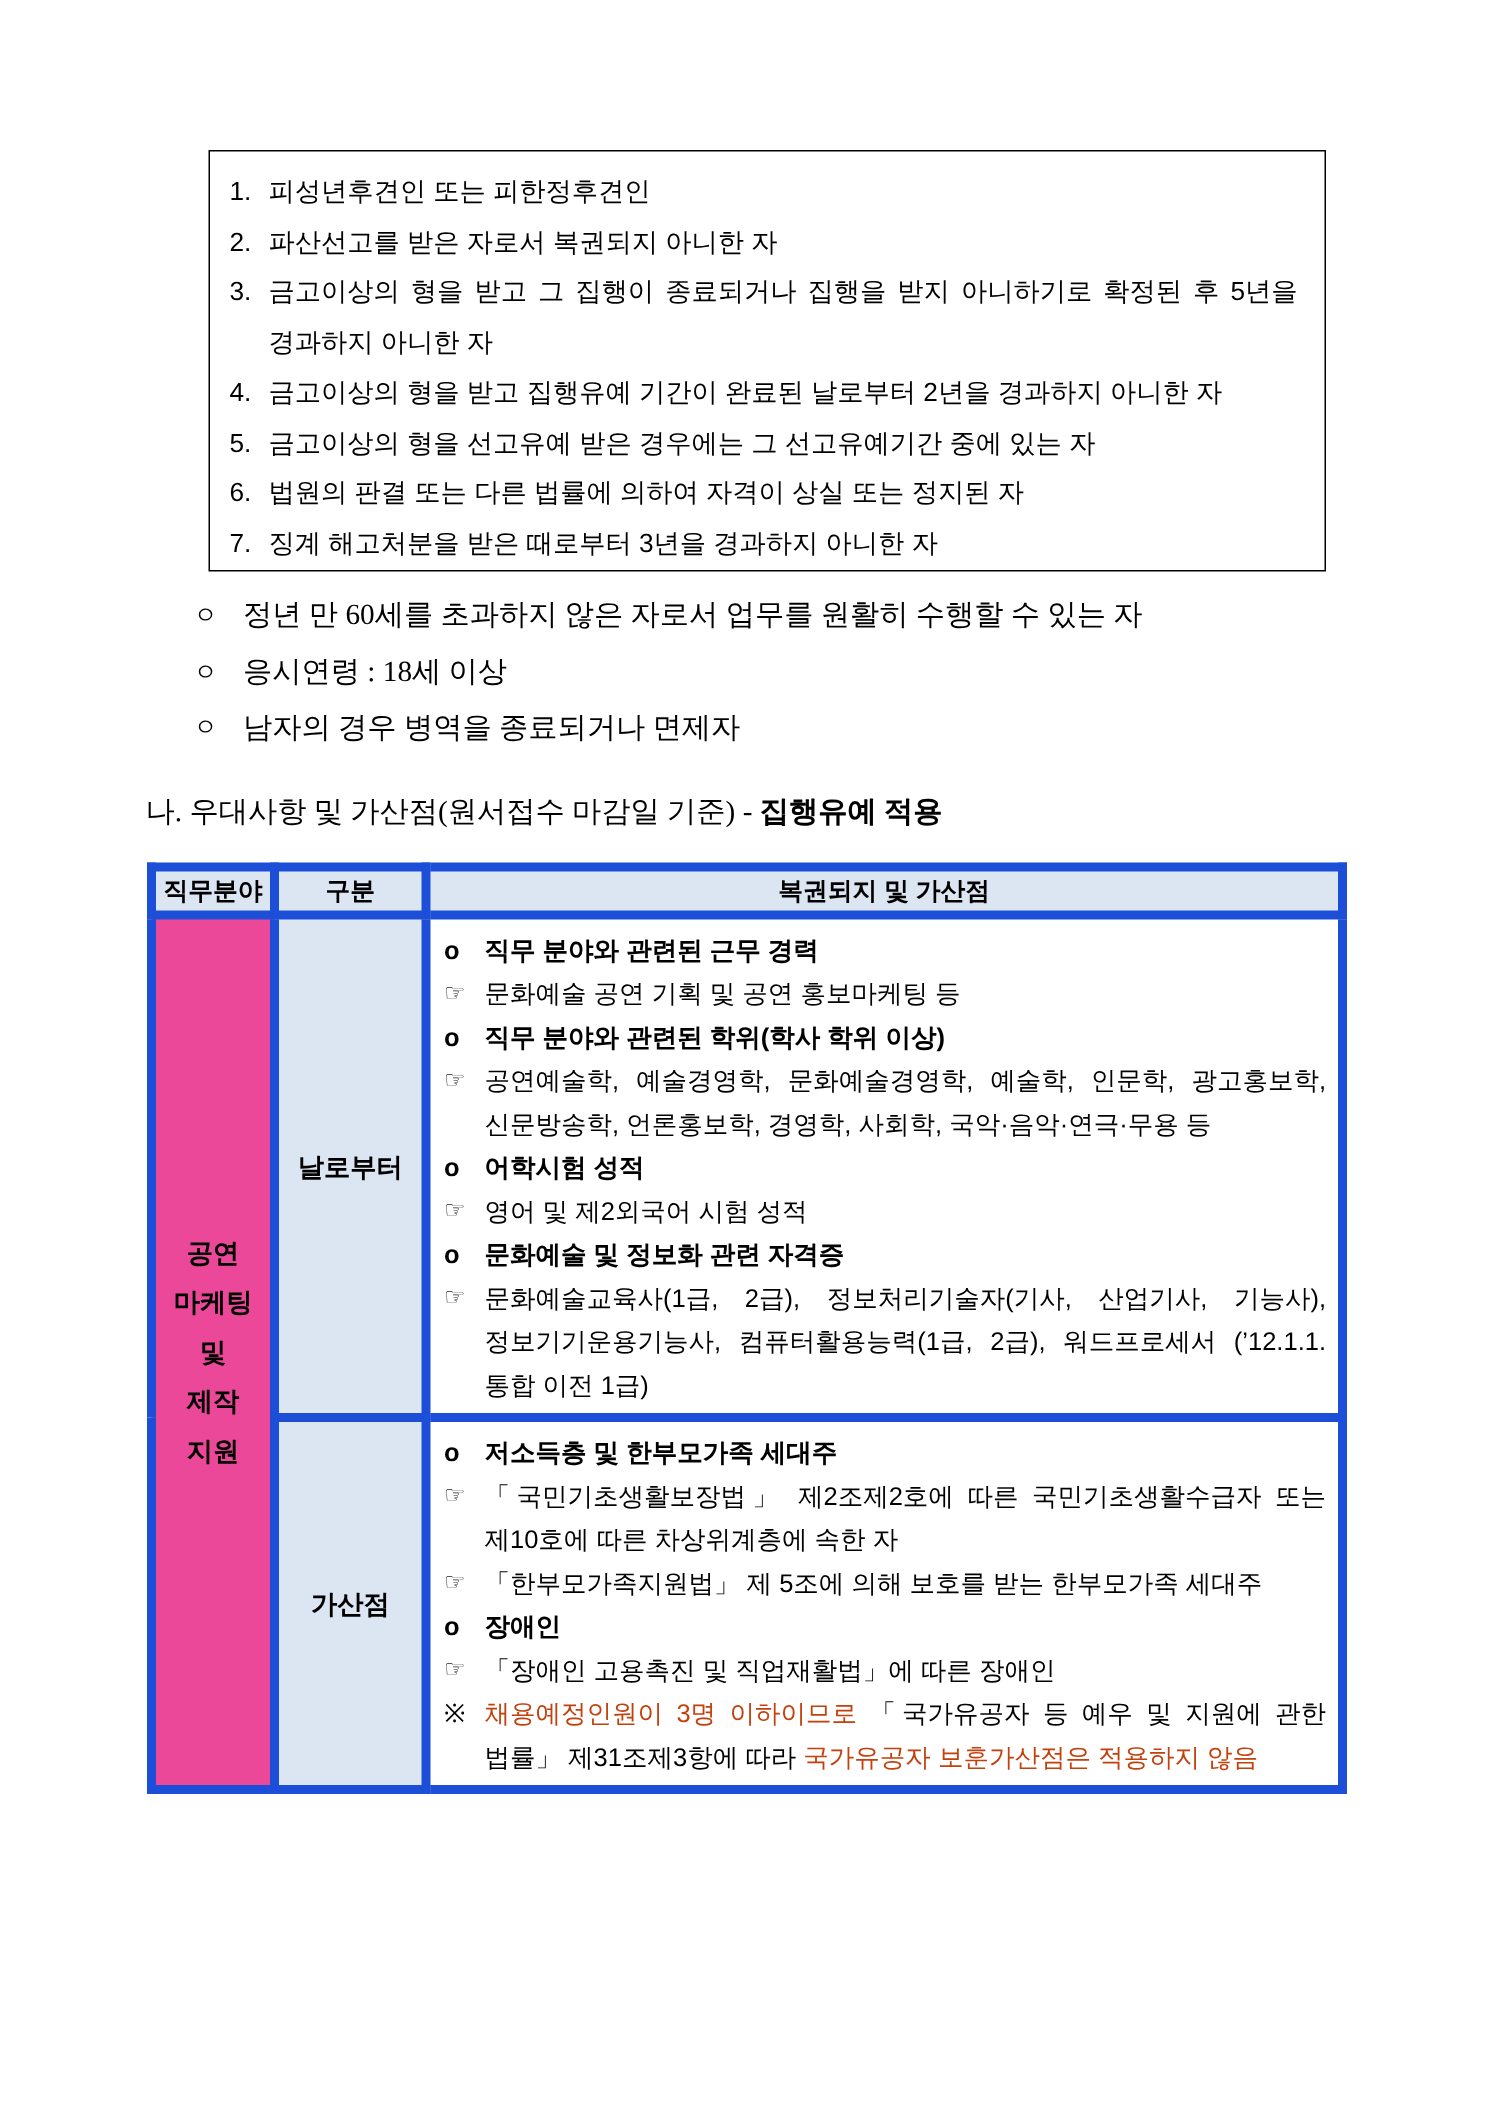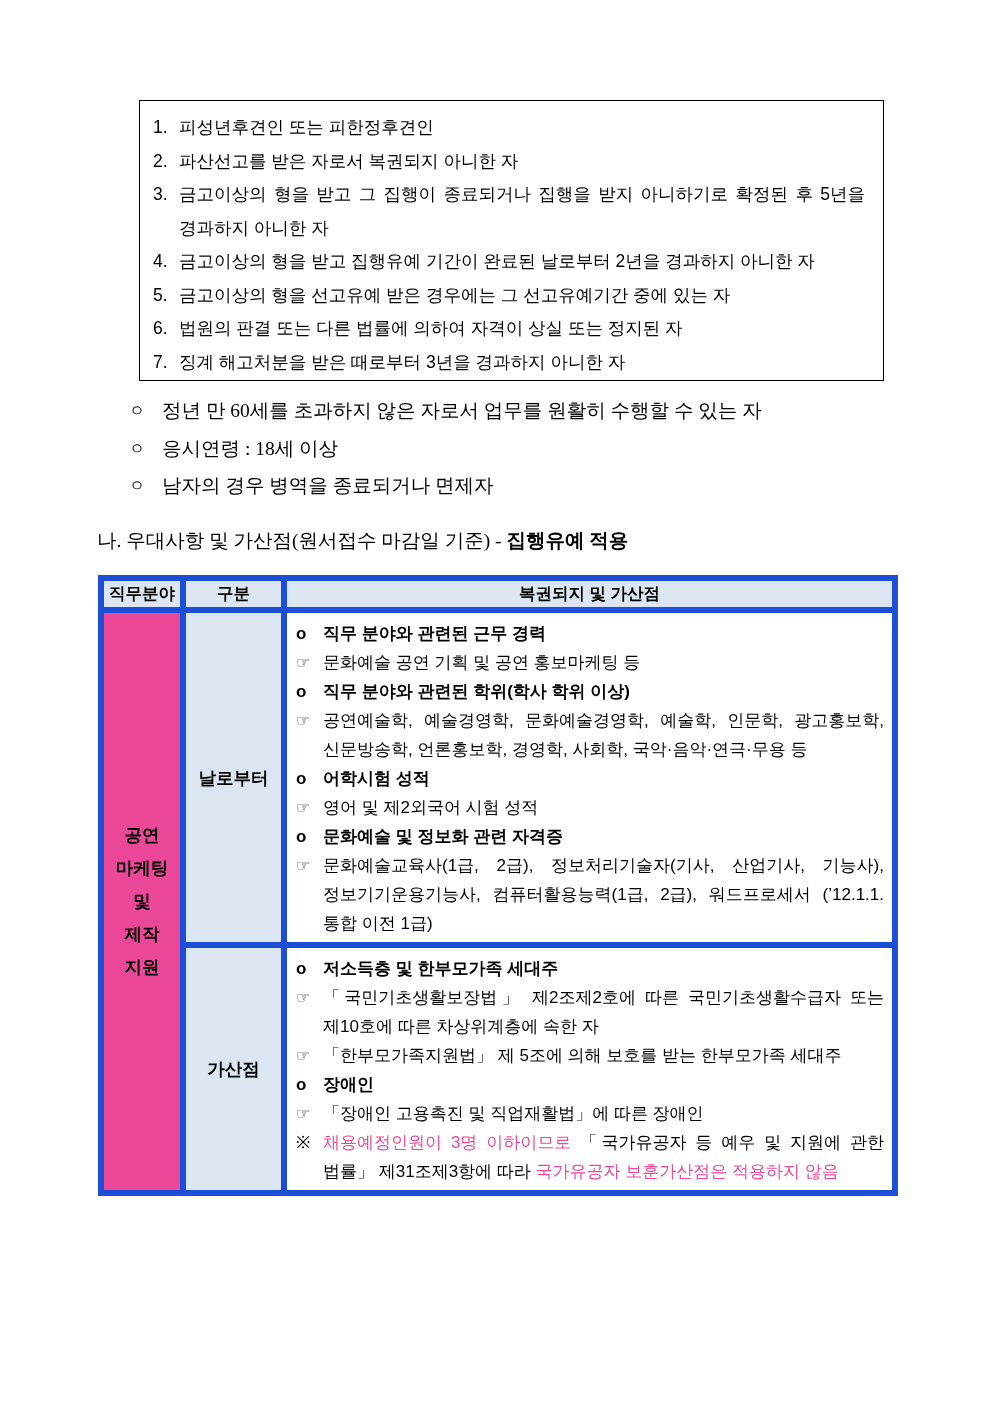--- a/index.html
+++ b/index.html
@@ -53,21 +53,21 @@
     font-weight:bold; font-size:17.5px;
   }
   td.content { background:#fff; vertical-align:top; padding:6px 8px 4px 9px; font-size:17px; }
   tr.r1 td { height:321px; }
   tr.r2 td { height:243px; }
   .ln { display:flex; line-height:29px; }
   .ln .mk { flex:none; width:27px; }
   .ln.hand .mk { font-size:16px; color:#222; }
   .ln .tx { flex:1; text-align:justify; word-break:keep-all; }
   .ln.b { font-weight:bold; }
-  .red { color:#ec4899; }
+  .red { color:#c2410c; }
 </style>
 </head>
 <body>
 
 <div>
 
   <div class="exbox">
     <div class="bi">
         <span class="num">1.</span>
         <span class="txt">피성년후견인 또는 피한정후견인</span>

